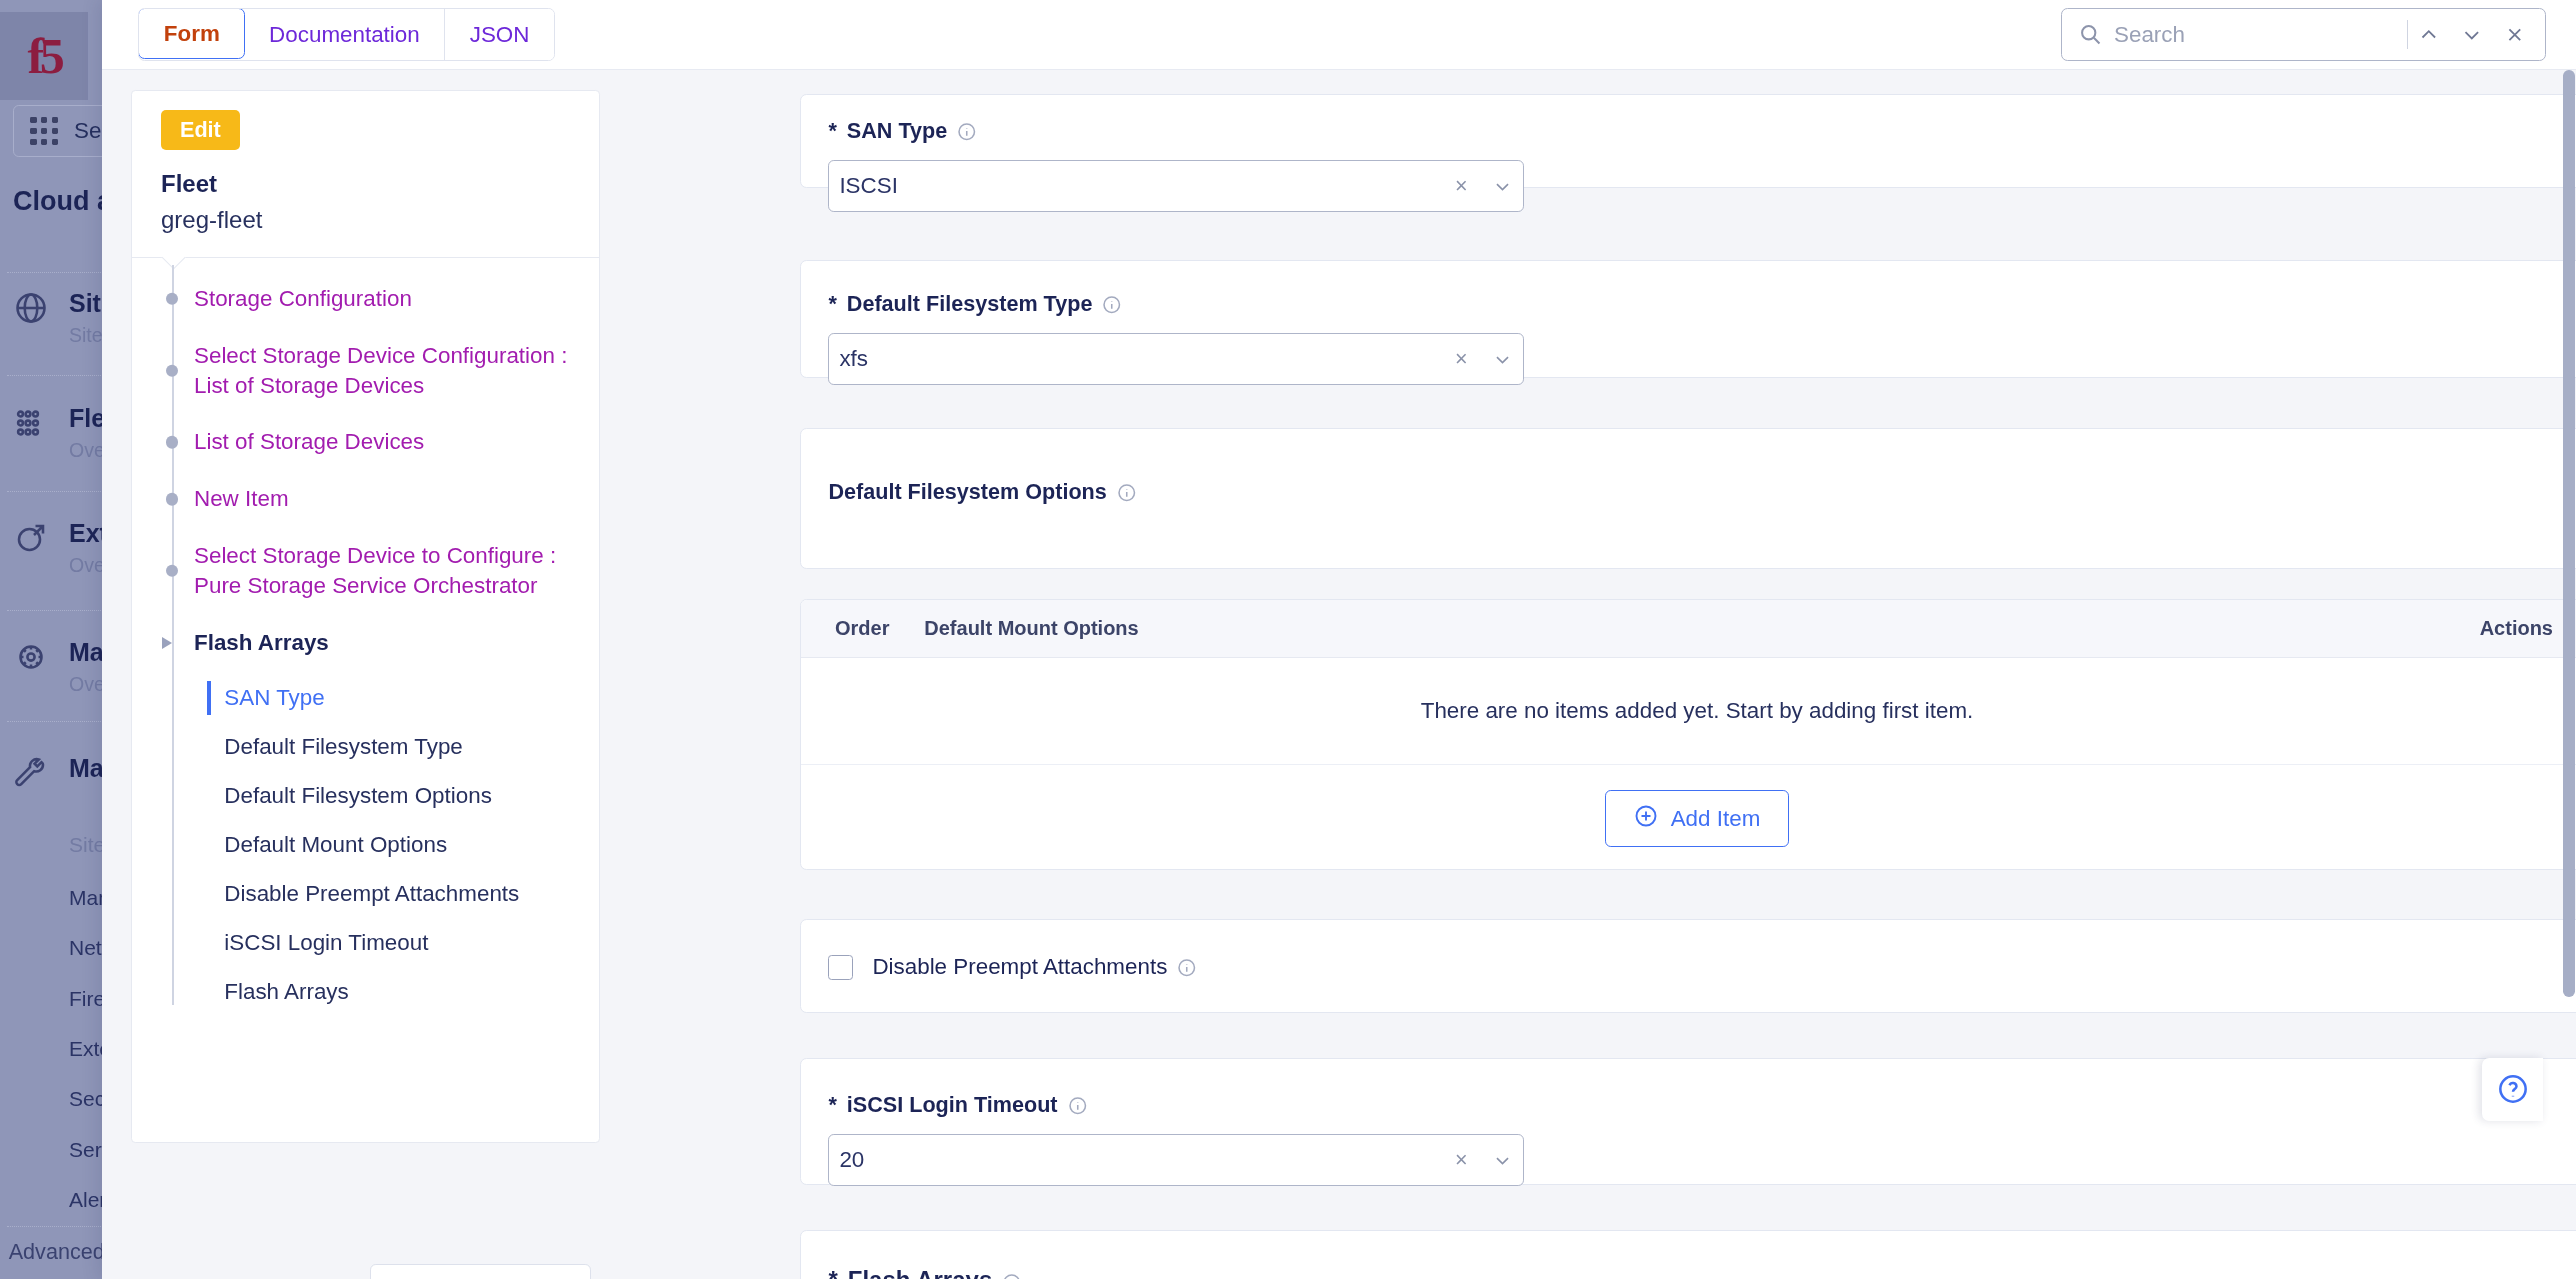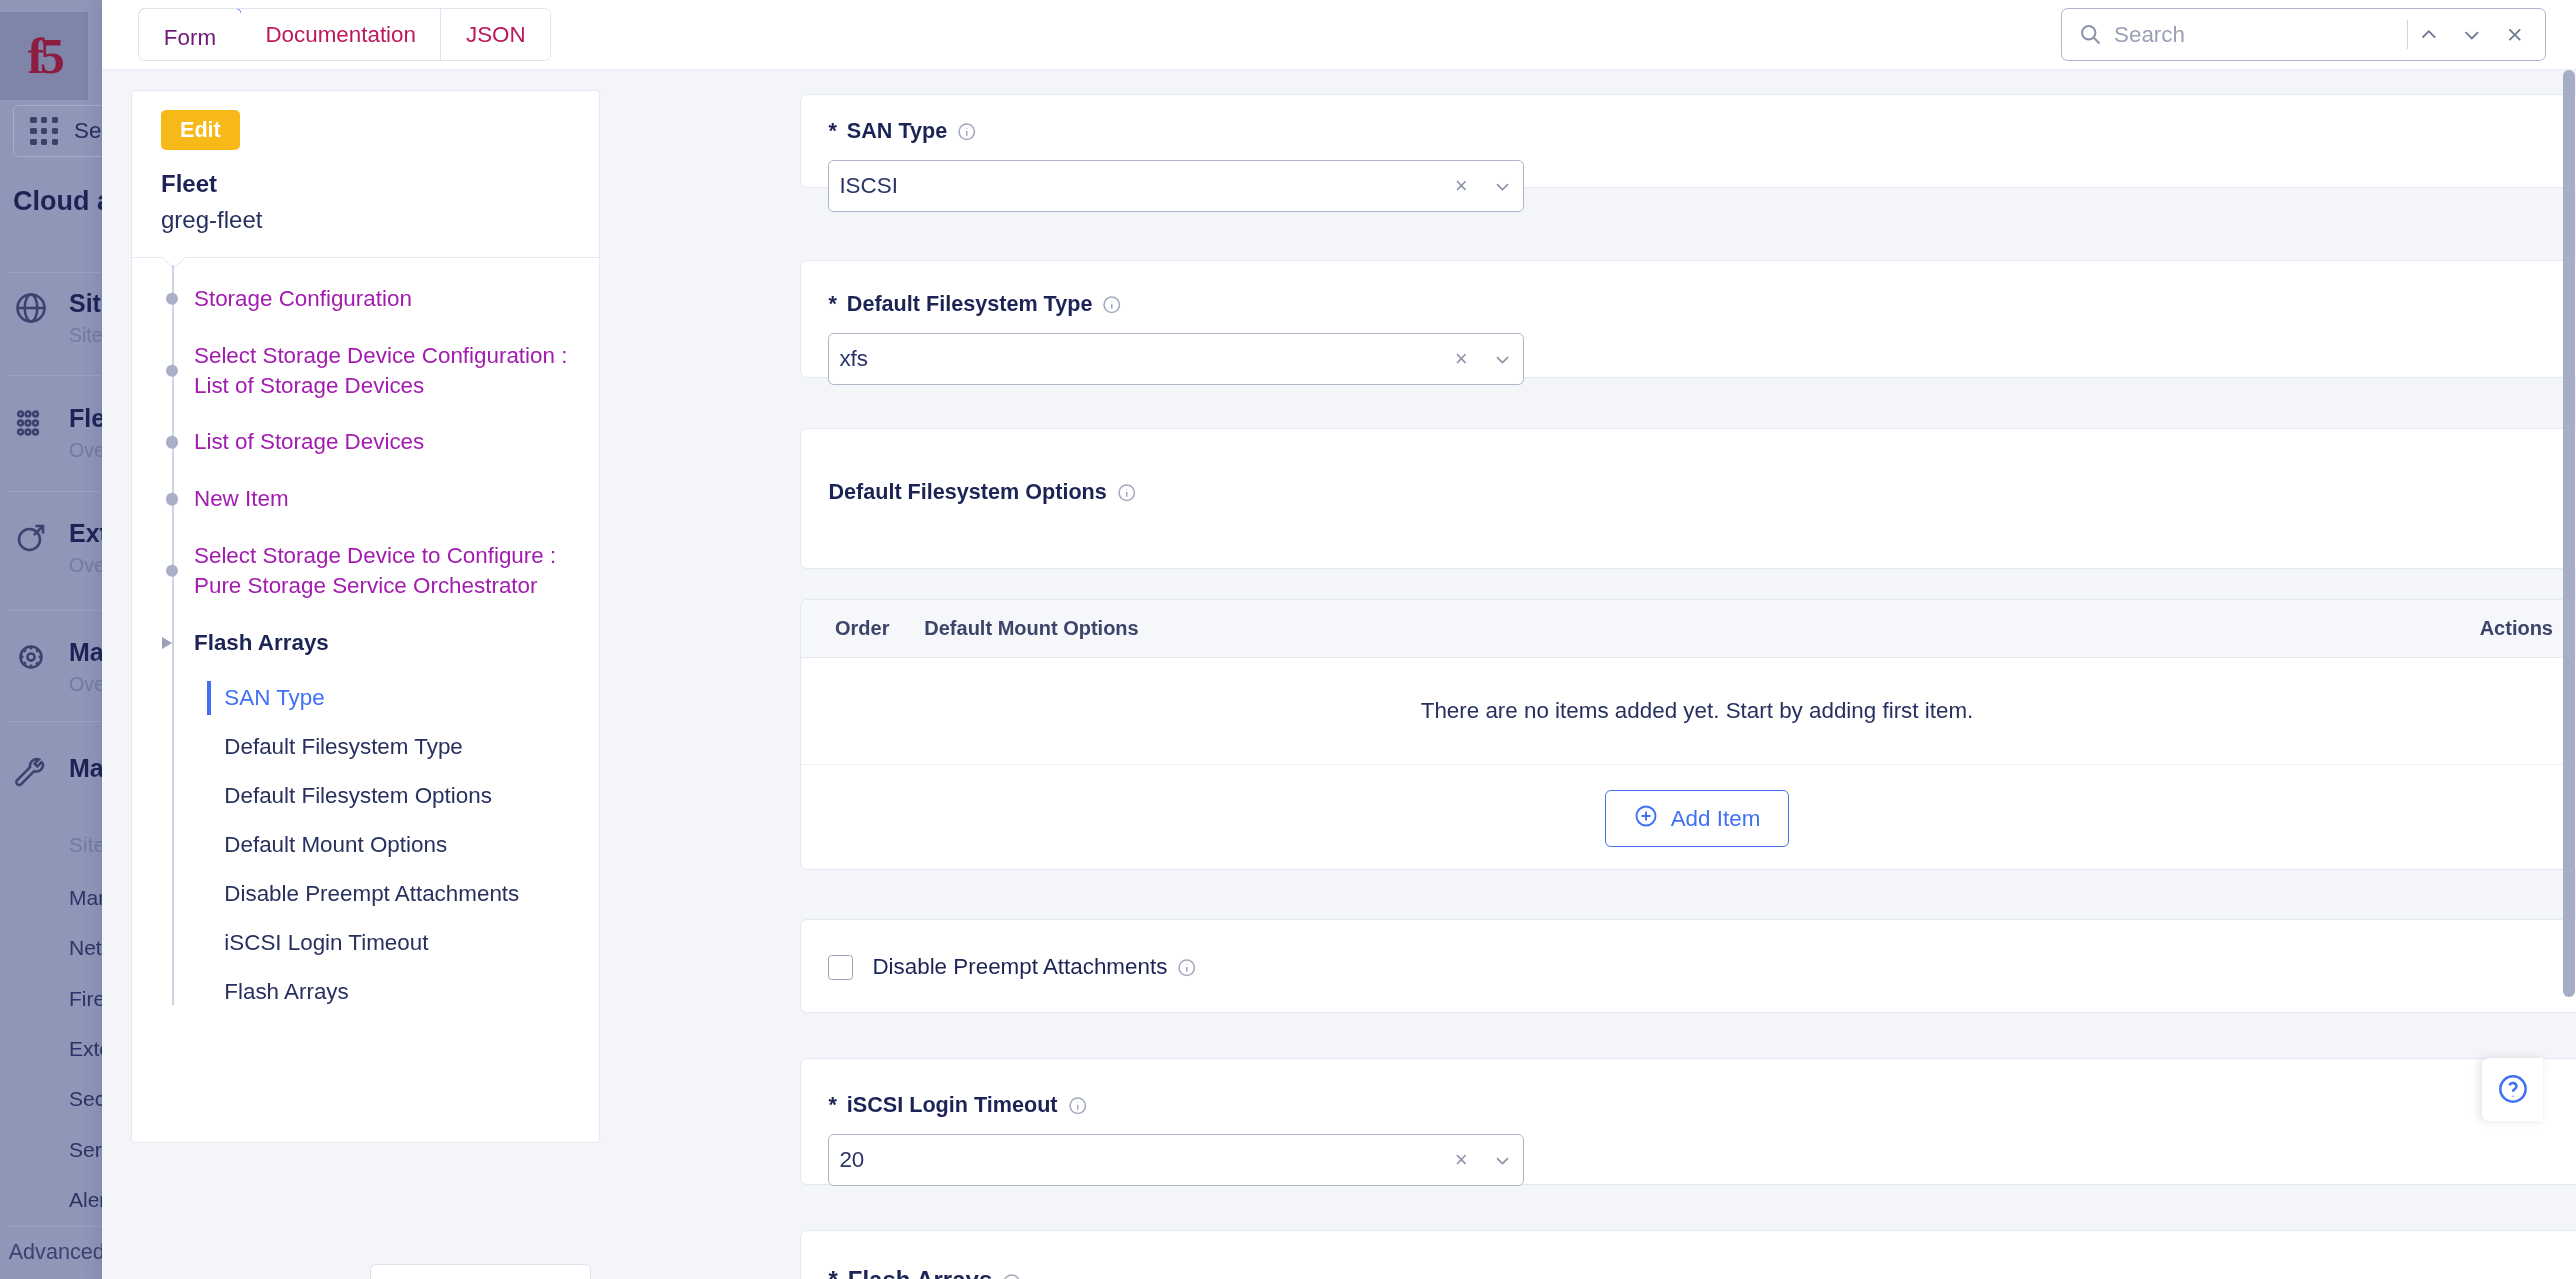--- a/index.html
+++ b/index.html
@@ -80,27 +80,27 @@
     background: #ffffff;
   }
   
   #tabs {
     position: absolute; left: 36px; top: 8px; height: 53px;
     display: flex; border: 0.7px solid #dfe3ee; border-radius: 6.5px; background:#fff;
     overflow: hidden;
   }
   .tab {
     height: 51px; display: flex; align-items: center; justify-content: center;
-    font-size: 22.4px; color: #be185d; padding: 0 24.5px; cursor: pointer;
+    font-size: 22.4px; color: #6d28d9; padding: 0 24.5px; cursor: pointer;
     background: #fff; border-right: 0.7px solid #dfe3ee;
   }
   .tab:last-child { border-right: none; }
   .tab.active {
-    color: #701a75; border: 1.4px solid #4070f4; border-radius: 6.5px;
-    margin: -0.7px; height: 60px;
+    color: #c2410c; border: 1.4px solid #4070f4; border-radius: 6.5px;
+    margin: -0.7px; height: 51px; font-weight: bold;
   }
 
   
   #searchbox {
     position: absolute; right: 30px; top: 8px; width: 485px; height: 53px;
     border: 0.7px solid #aeb5c9; border-radius: 6.5px; background: #fff;
     display: flex; align-items: center;
   }
   #searchbox .s-icon { margin-left: 16px; width: 24.5px; height: 24.5px; color:#8d94ab; }
   #searchbox input {

